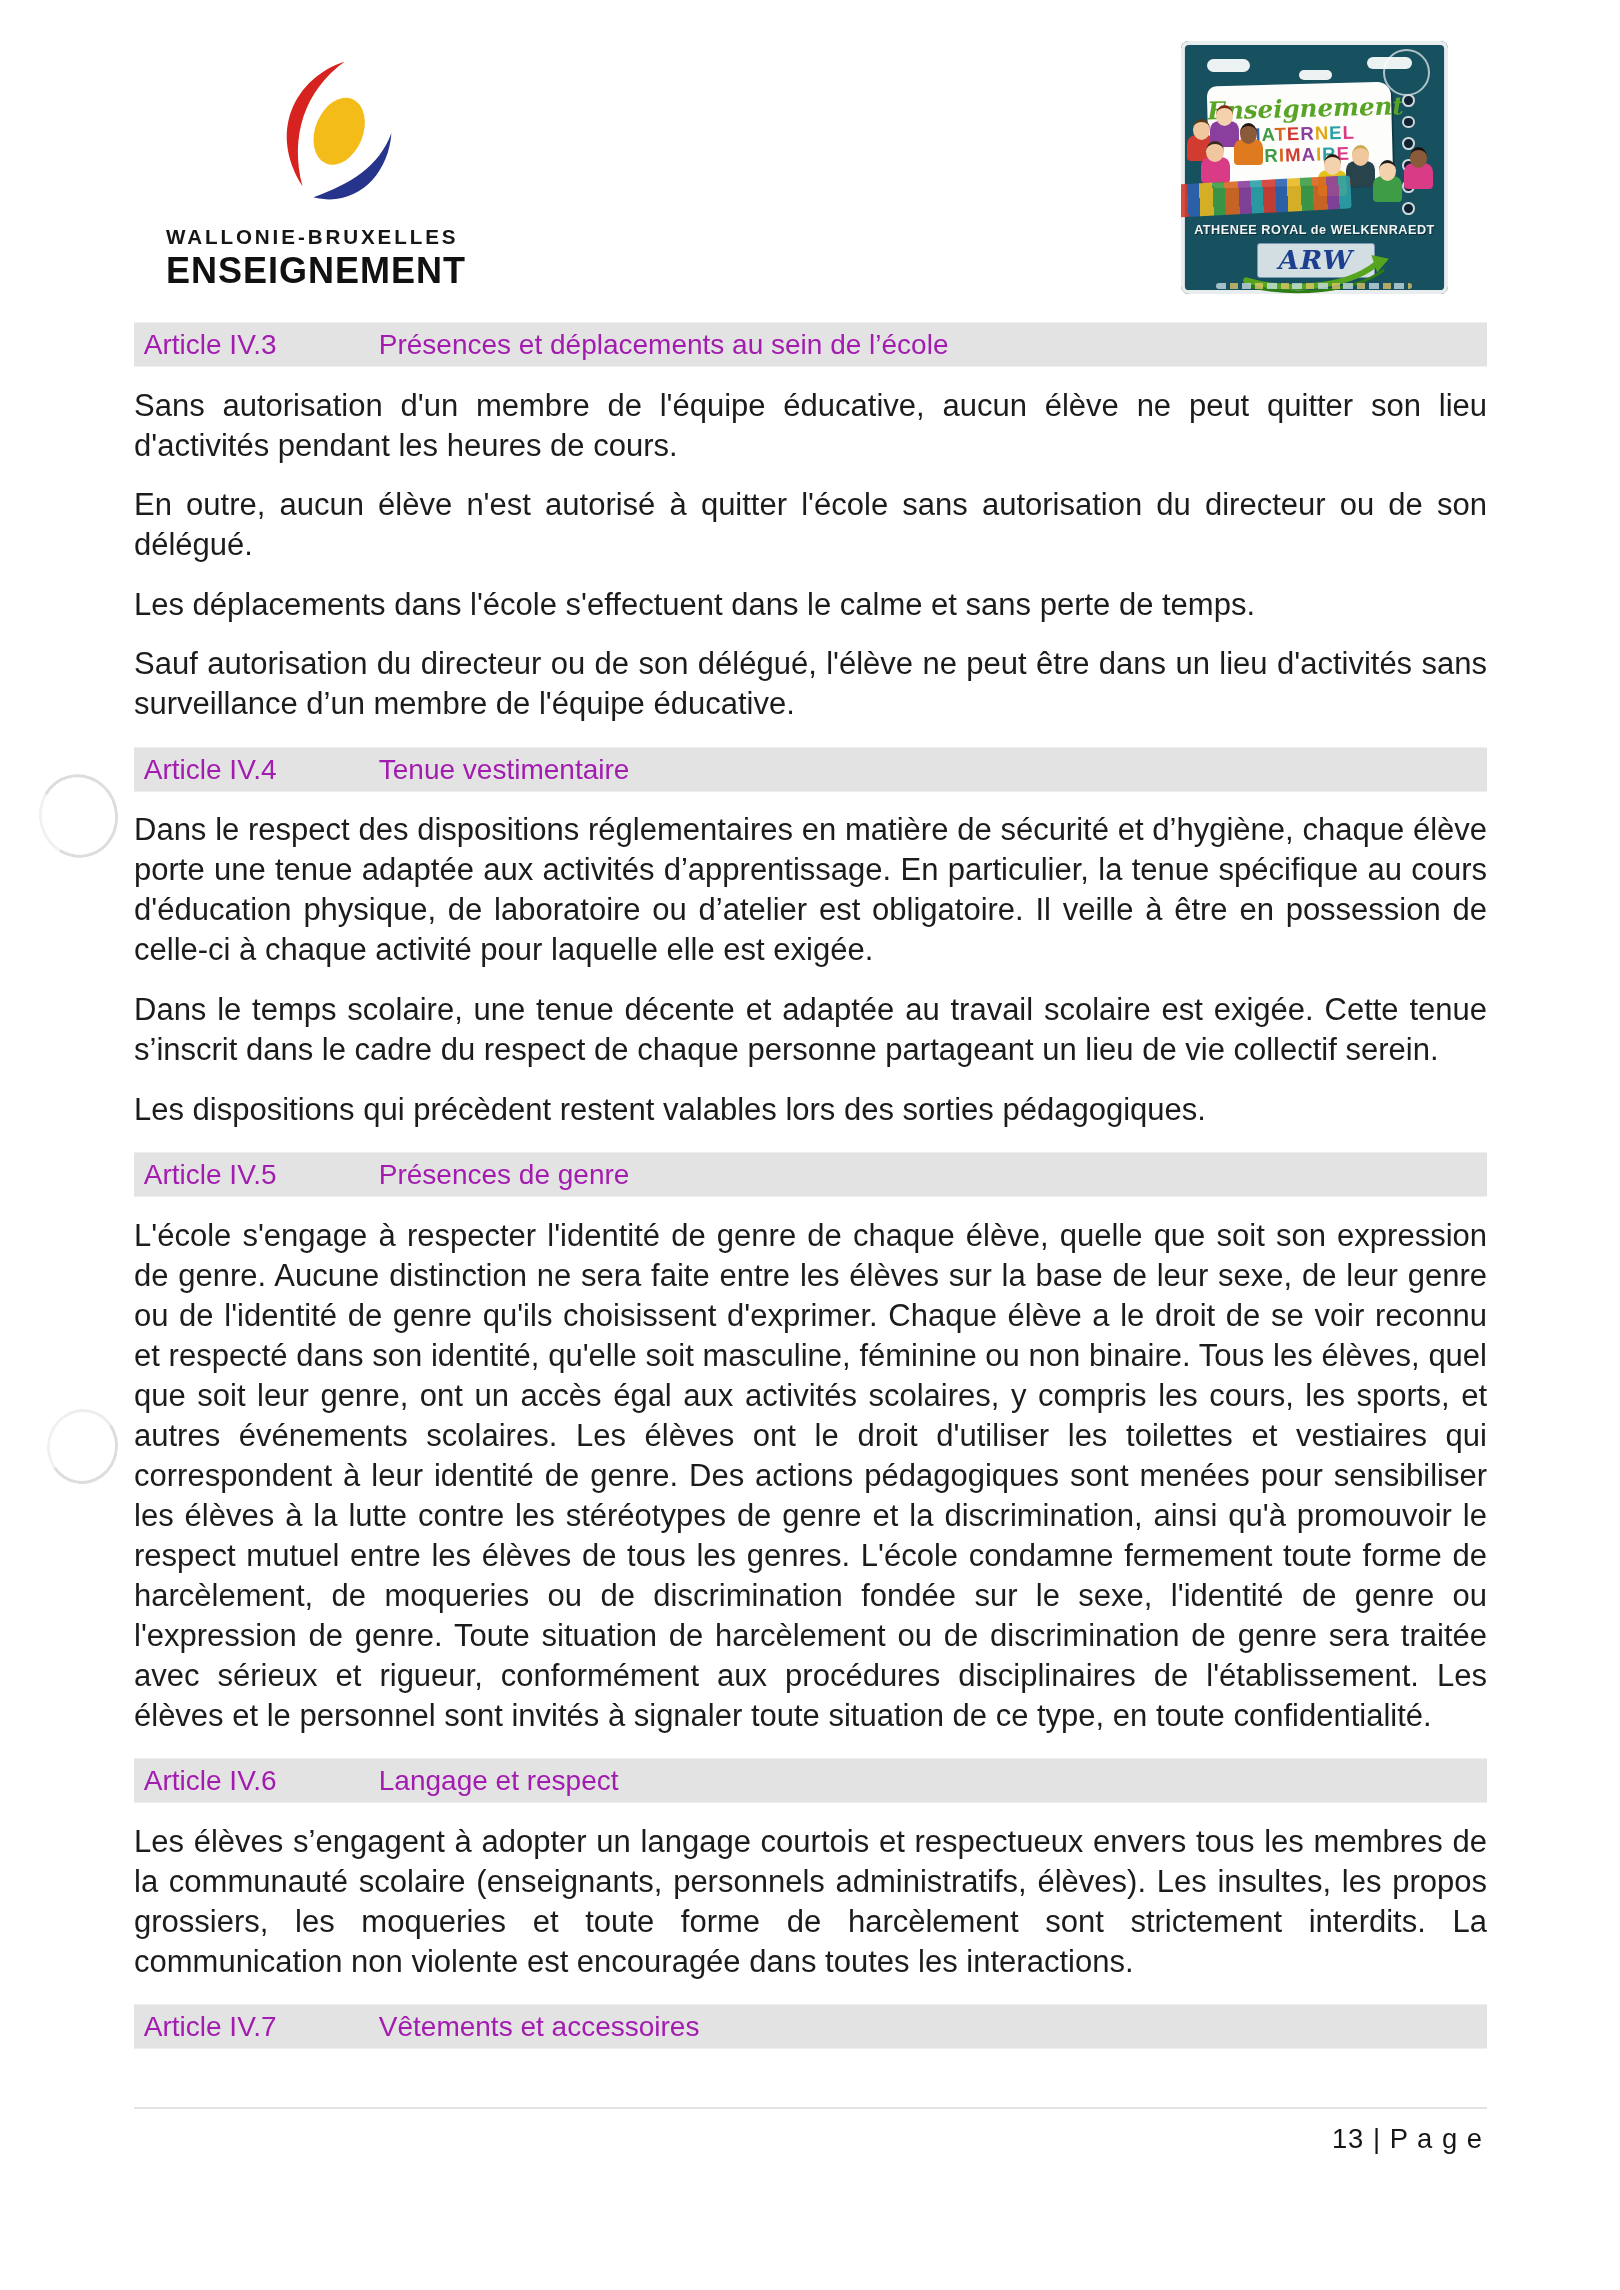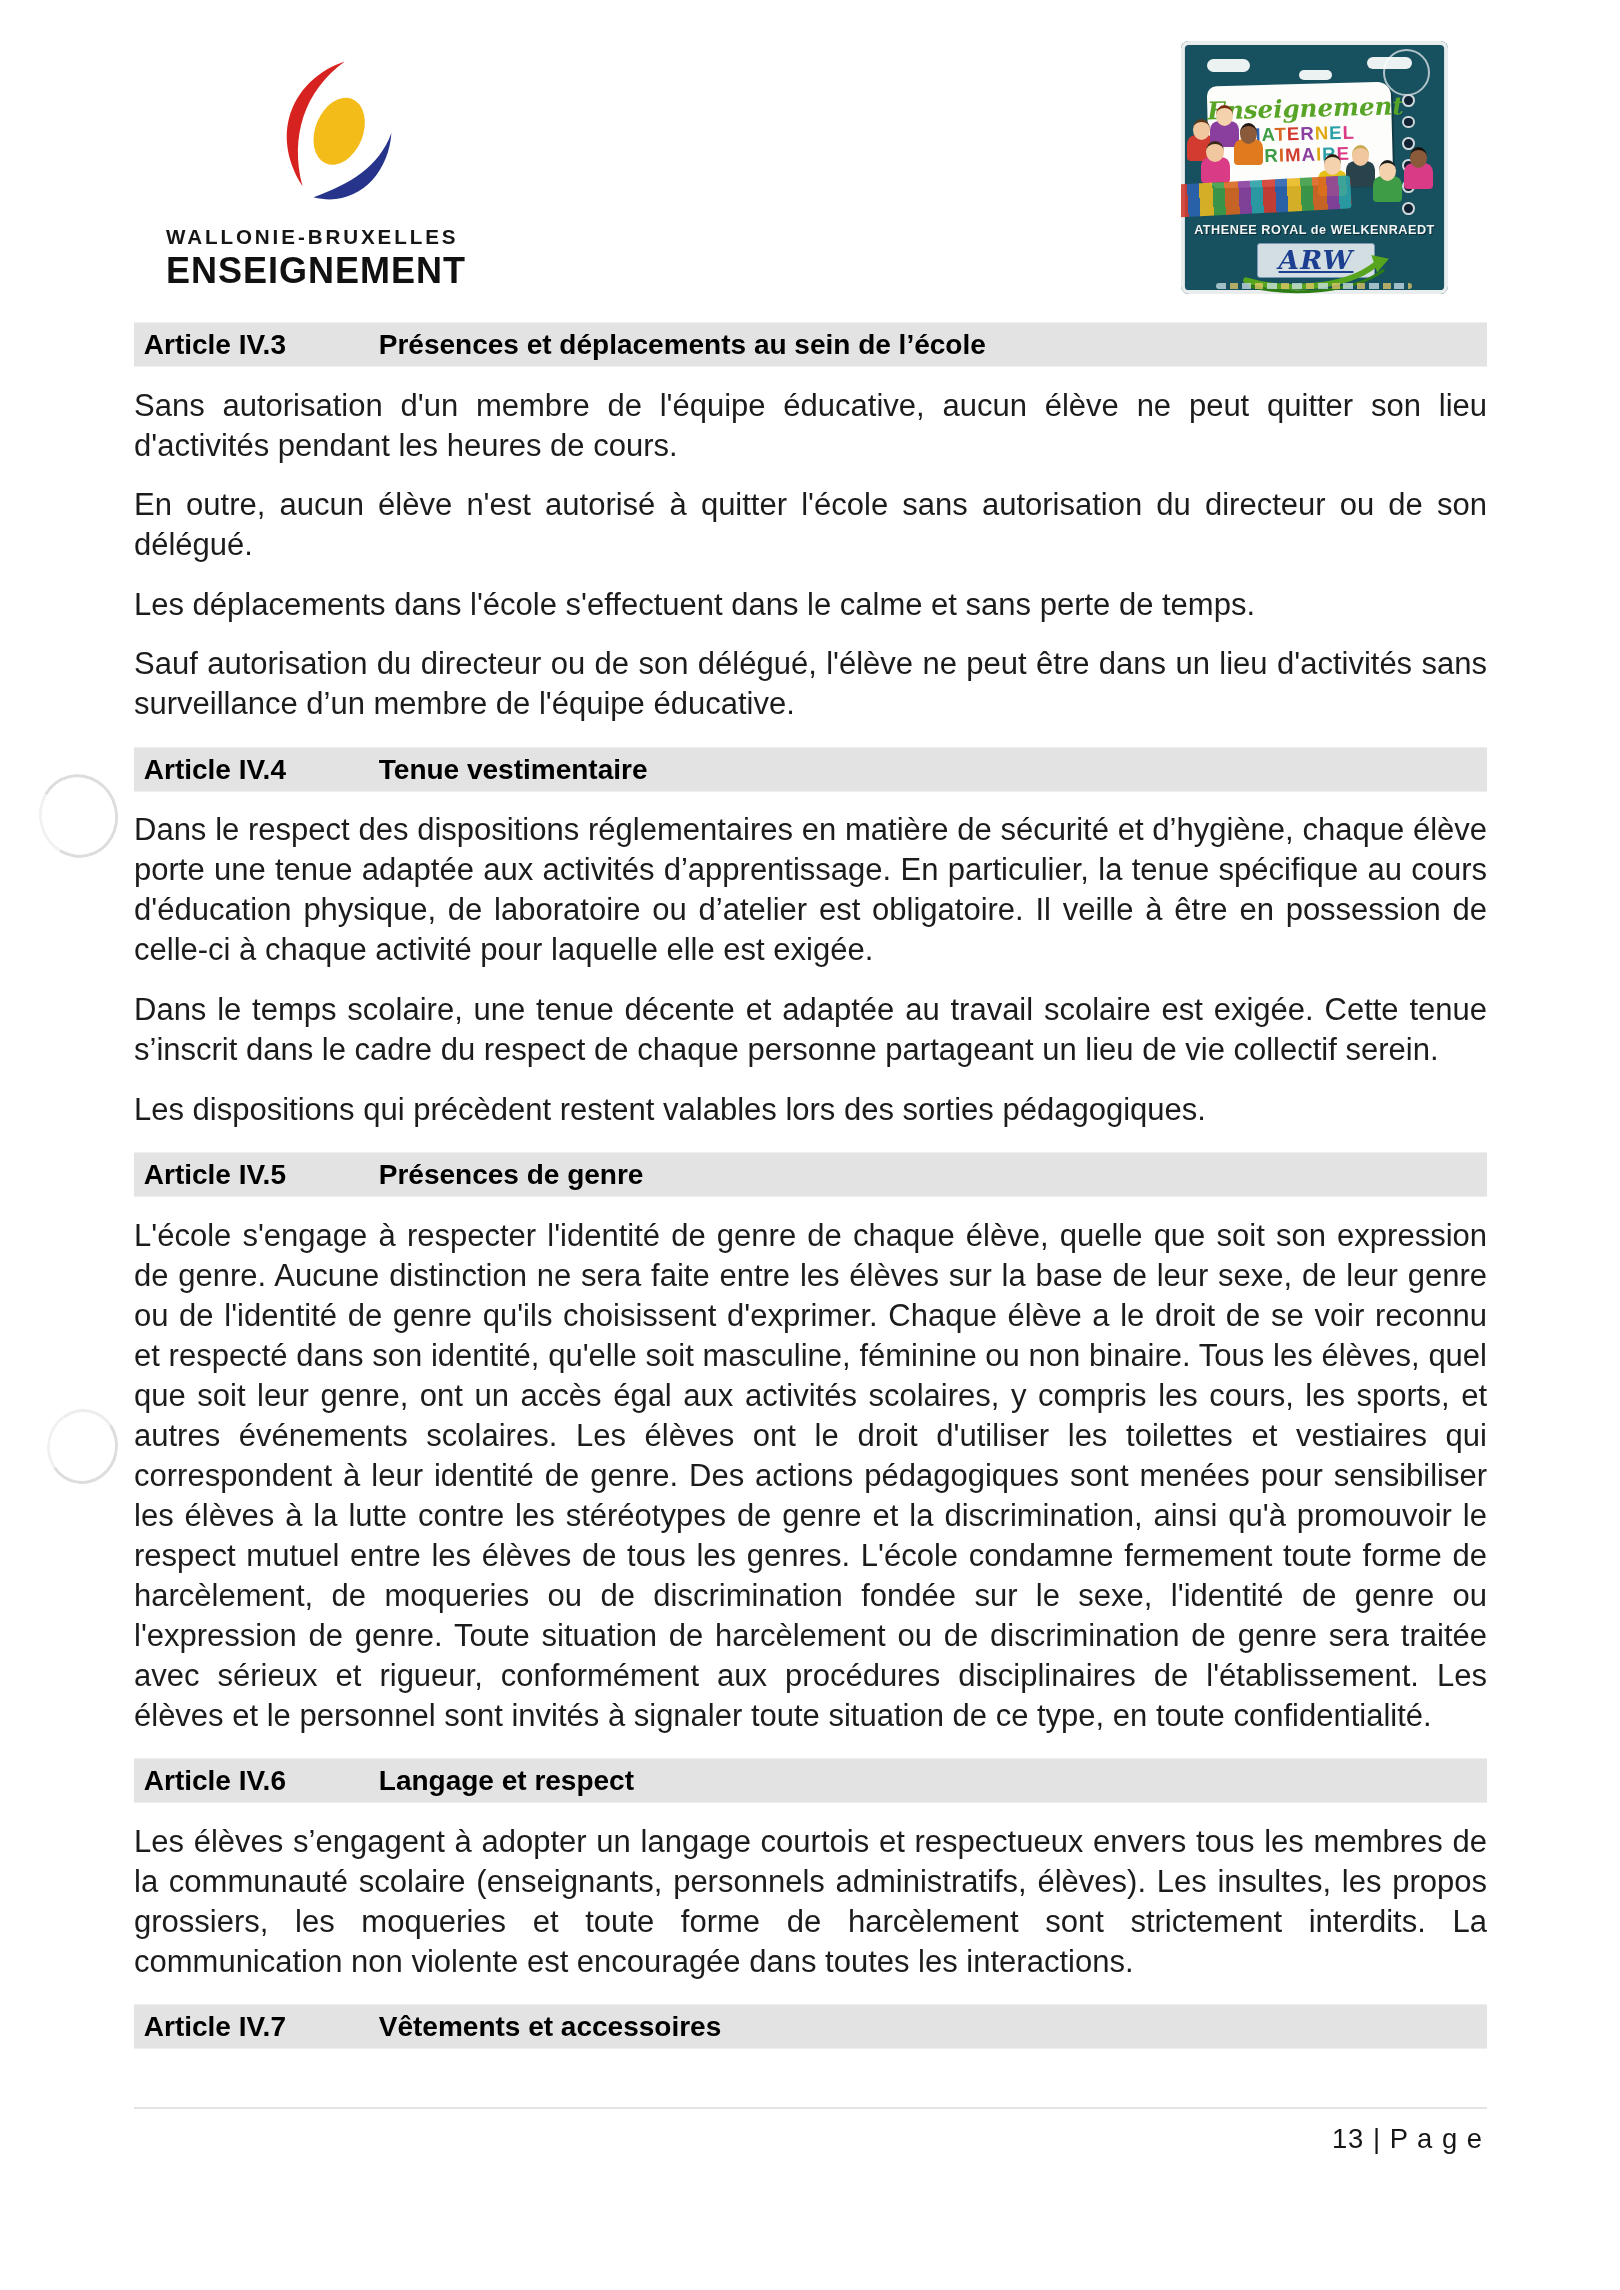--- a/index.html
+++ b/index.html
@@ -36,32 +36,32 @@
   .badge .mosaic { position:absolute; left:-5.9px; top:139px; width:176px; height:33px; transform:rotate(-3deg);
                    opacity:.9; border-radius:3.9px;
                    background:repeating-linear-gradient(90deg,#d23b2f 0 12.7px,#2b62b0 12.7px 24.5px,#e9b920 24.5px 38px,#3d9c45 38px 50px,#d8661f 50px 64px,#8a3f9e 64px 76px,#2ba0a8 76px 88px); }
   .badge .school-name { position:absolute; left:0; top:182px; width:100%; text-align:center;
                         color:#f2f6f7; font-weight:700; font-size:12.7px; letter-spacing:0.5px;
                         text-shadow:1px 1px 0 #0a2a33; white-space:nowrap; }
   .badge .arw-box { position:absolute; left:76px; top:202px; width:116px; height:33px;
                     background:rgba(228,234,238,.92); border:1px solid #7e97b5; border-radius:2.9px;
                     display:flex; align-items:center; justify-content:center; }
   .badge .arw { font-family:"DejaVu Serif", serif; font-style:italic; font-weight:700;
-                font-size:26.5px; color:#1d3f8f; letter-spacing:1px; line-height:1;text-decoration:underline; }
+                font-size:26.5px; color:#1d3f8f; letter-spacing:1px; line-height:1; }
   .badge .swoosh { position:absolute; left:59px; top:210px; pointer-events:none; }
   .badge .caption-strip { position:absolute; left:35px; top:242px; width:196px; height:5.9px; opacity:.75; border-radius:2.9px;
                    background:repeating-linear-gradient(90deg,#cfe3ea 0 9.8px,rgba(255,255,255,0) 9.8px 13.7px,#e5c96a 13.7px 21.6px,rgba(255,255,255,0) 21.6px 25.5px); }
   .kid { position:absolute; width:29px; height:25.5px; border-radius:8.8px 8.8px 3.9px 3.9px; background:var(--shirt,#e2543a); }
   .kid::before { content:""; position:absolute; left:5.9px; top:-15.7px; width:17.6px; height:17.6px;
                  border-radius:50%; background:var(--skin,#f0c79e); border-top:3.9px solid var(--hair,#3a2a1a); }
 
   
   .content { position:absolute; left:134px; top:323px; width:1353px; }
   .article-header { background:#e3e3e3; height:43px; line-height:43px; padding:0 9.8px;
-                    font-size:28px; font-weight:700; color:#000000; margin-top:23.5px;
+                    font-size:28px; font-weight:400; color:#a21caf; margin-top:23.5px;
                     box-shadow:0 1px 0 #efefef, 0 -1px 0 #efefef; }
   .article:first-child .article-header { margin-top:0; }
   .article-id { display:inline-block; min-width:235px; }
   .body-paragraph { font-size:31px; line-height:40px; margin:19.6px 0 0; text-align:justify; color:#1c1c1c; }
 
   
   .footer-rule { position:absolute; left:134px; top:2107px; width:1353px; height:0;
                  border-top:2.9px solid #dcdcdc; opacity:.8; }
   .page-number { position:absolute; right:137px; top:2123px; font-size:27.4px; color:#161616; letter-spacing:1px; }
 

